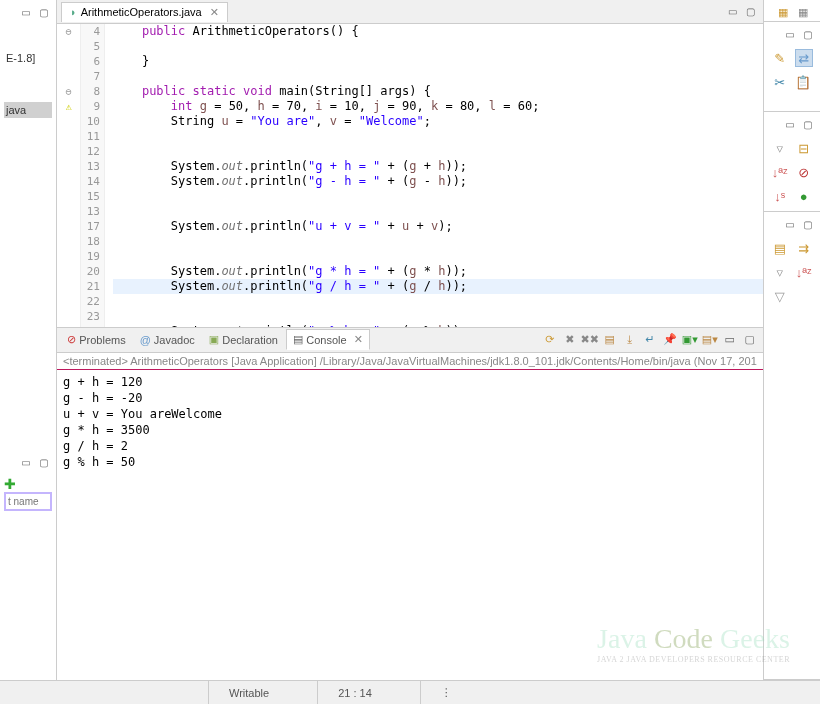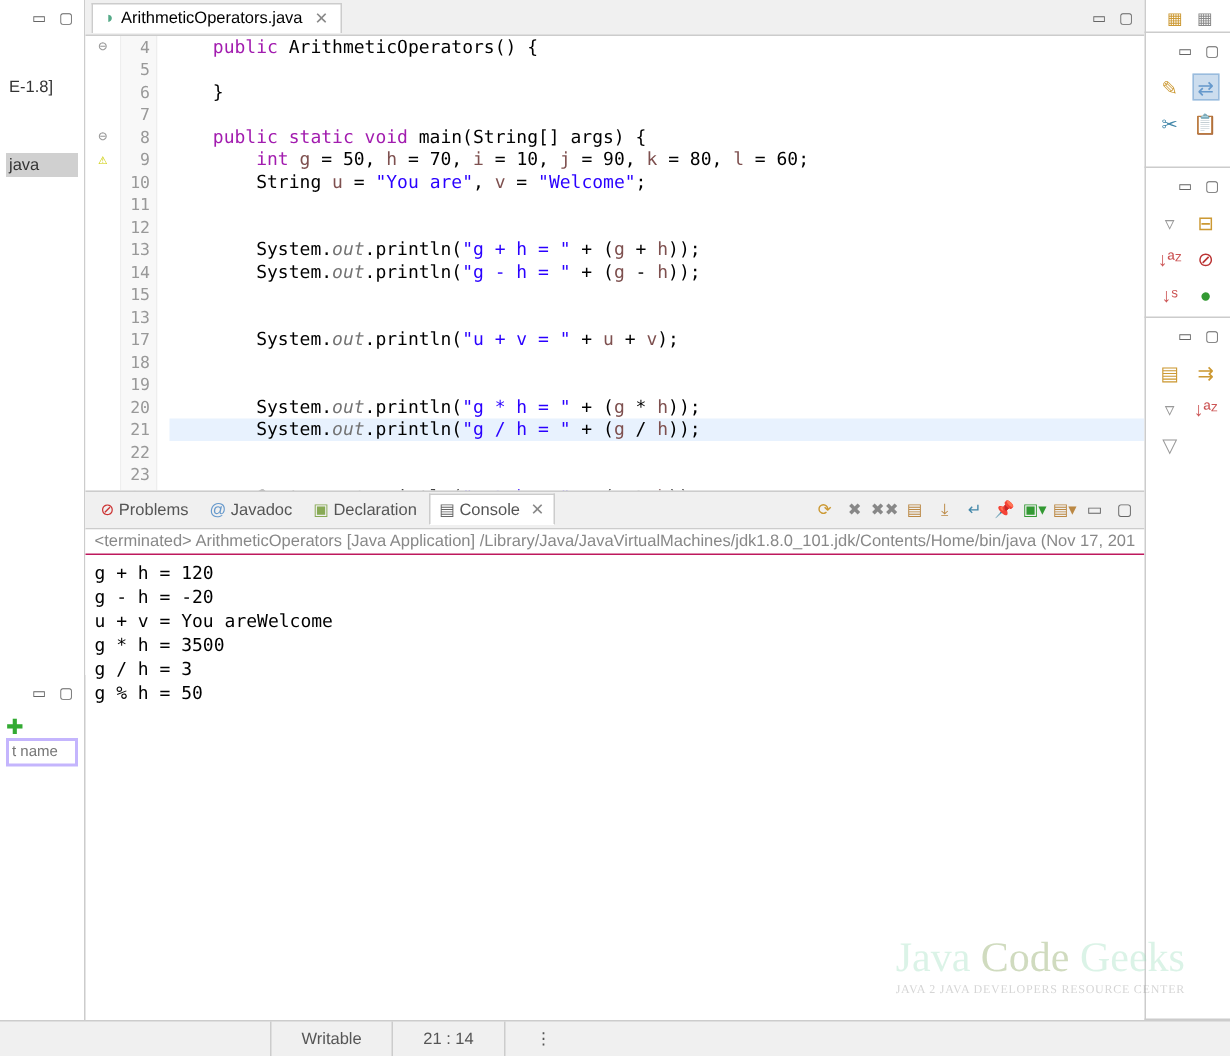--- a/index.html
+++ b/index.html
@@ -48,21 +48,21 @@
 
 .bottom-tabs { height: 26px; border-top: 1px solid #ccc; border-bottom: 1px solid #ccc; display: flex; align-items: center; padding: 0 4px; background: #f0f0f0; font-size: 11px; }
 .view-tab { padding: 3px 6px; margin-right: 2px; display: flex; align-items: center; gap: 3px; cursor: pointer; color: #555; }
 .view-tab.active { background: #fff; border: 1px solid #ccc; border-bottom: 1px solid #fff; }
 .view-icon { font-size: 11px; }
 .console-toolbar { margin-left: auto; display: flex; gap: 2px; }
 .console-btn { width: 18px; height: 18px; cursor: pointer; font-size: 11px; display: inline-flex; align-items: center; justify-content: center; color: #666; }
 .console-info { padding: 2px 6px; font-size: 11px; color: #888; border-bottom: 1px solid #be185d; background: #fff; white-space: nowrap; overflow: hidden; }
 .console-out { flex: 1; background: #fff; font-family: Menlo, Monaco, Consolas, monospace; font-size: 12px; line-height: 16px; padding: 4px 6px; }
 .status-bar { height: 24px; border-top: 1px solid #ccc; display: flex; align-items: center; background: #f0f0f0; font-size: 11px; color: #555; }
-.status-cell { border-left: 1px solid #ccc; padding: 0 20px; height: 100%; display: flex; align-items: center; }
+.status-cell { border-left: 1px solid #ccc; padding: 0 20px; height: 100%; display: flex; align-items: center; margin-left: 28px; }
 .status-spacer { width: 180px; }
 .watermark { position: absolute; right: 30px; bottom: 40px; opacity: 0.35; font-family: Georgia, serif; color: #9db; pointer-events: none; }
 .watermark .big { font-size: 28px; }
 .watermark .green { color: #7a9b4a; }
 .watermark .sub { font-size: 8px; letter-spacing: 0.5px; color: #888; }
 .input-name { width: 48px; font-size: 10px; border: 2px solid #c4b5fd; padding: 2px; color: #aaa; }
 .plus-icon { color: #3a3; font-size: 14px; }
 </style>
 </head>
 <body>
@@ -205,21 +205,21 @@
         <span class="console-btn">▭</span>
         <span class="console-btn">▢</span>
       </div>
     </div>
     <div class="console-info">&lt;terminated&gt; ArithmeticOperators [Java Application] /Library/Java/JavaVirtualMachines/jdk1.8.0_101.jdk/Contents/Home/bin/java (Nov 17, 201</div>
     <div class="console-out" id="console-out">
         <div>g + h = 120</div>
         <div>g - h = -20</div>
         <div>u + v = You areWelcome</div>
         <div>g * h = 3500</div>
-        <div>g / h = 3</div>
+        <div>g / h = 2</div>
         <div>g % h = 50</div>
       </div>
   </div>
 
   <div class="right-col">
     <div class="right-panel" style="height:22px;">
       <div class="right-top-icons">
         <span class="top-icon" style="color:#c93">▦</span>
         <span class="top-icon" style="color:#888">▦</span>
       </div>

